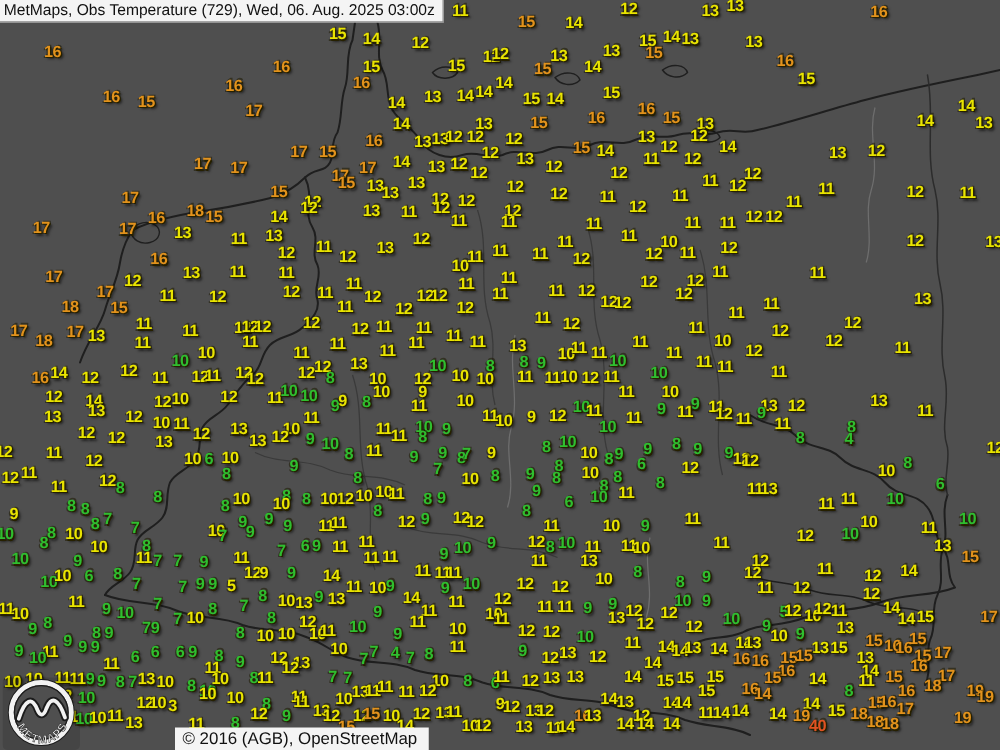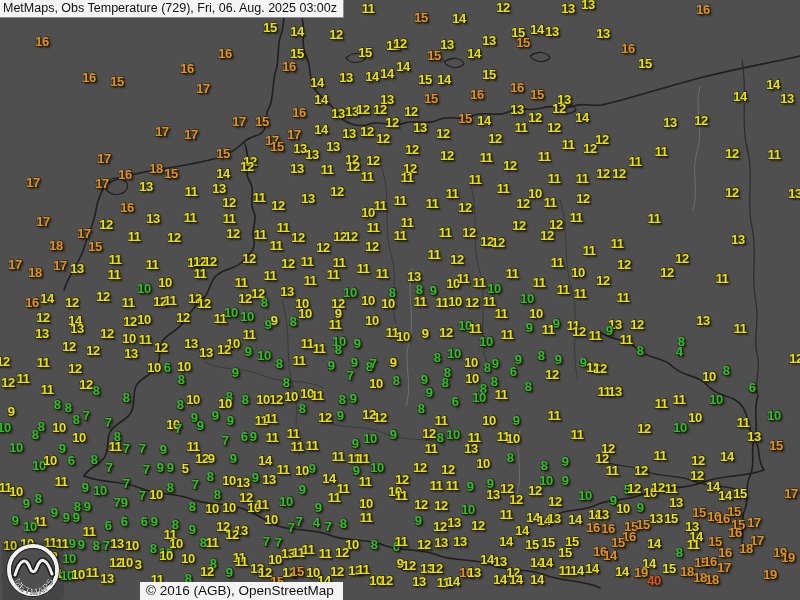--- a/index.html
+++ b/index.html
@@ -748,21 +748,21 @@
       <div class="st" style="left: 687px; top: 571px; color: rgb(226, 146, 28);">18</div>
       <div class="st" style="left: 622px; top: 571px; color: rgb(233, 228, 0);">14</div>
       <div class="st" style="left: 641px; top: 572px; color: rgb(226, 146, 28);">19</div>
       <div class="st" style="left: 654px; top: 580px; color: rgb(224, 82, 34);">40</div>
       <div class="st" style="left: 700px; top: 577px; color: rgb(226, 146, 28);">18</div>
       <div class="st" style="left: 712px; top: 579px; color: rgb(226, 146, 28);">18</div>
       <div class="st" style="left: 770px; top: 574px; color: rgb(226, 146, 28);">19</div>
     </div>
 
   <div id="titlebar">
-    <span>MetMaps, Obs Temperature (729), Fri, 06. Aug. 2025 03:00z</span>
+    <span>MetMaps, Obs Temperature (729), Wed, 06. Aug. 2025 03:00z</span>
   </div>
 
   <svg id="logo" width="66" height="60" viewBox="0 0 66 60">
     <rect x="0" y="2" width="62" height="58" rx="4" fill="rgba(0,0,0,0.12)"></rect>
     <circle cx="31" cy="30" r="26" fill="#4f4f4f" stroke="#1c1c1c" stroke-width="1.5"></circle>
     <circle cx="31" cy="30" r="24" fill="none" stroke="#f2f2f2" stroke-width="4"></circle>
     <circle cx="31" cy="30" r="21.5" fill="none" stroke="#1c1c1c" stroke-width="1"></circle>
     <path d="M13,35 C18,19 24,17 28,28 C30,33 33,33 35,27 C39,16 45,19 50,34" fill="none" stroke="#1c1c1c" stroke-width="6" stroke-linecap="round"></path>
     <path d="M13,35 C18,19 24,17 28,28 C30,33 33,33 35,27 C39,16 45,19 50,34" fill="none" stroke="#f2f2f2" stroke-width="3" stroke-linecap="round"></path>
     <defs>

